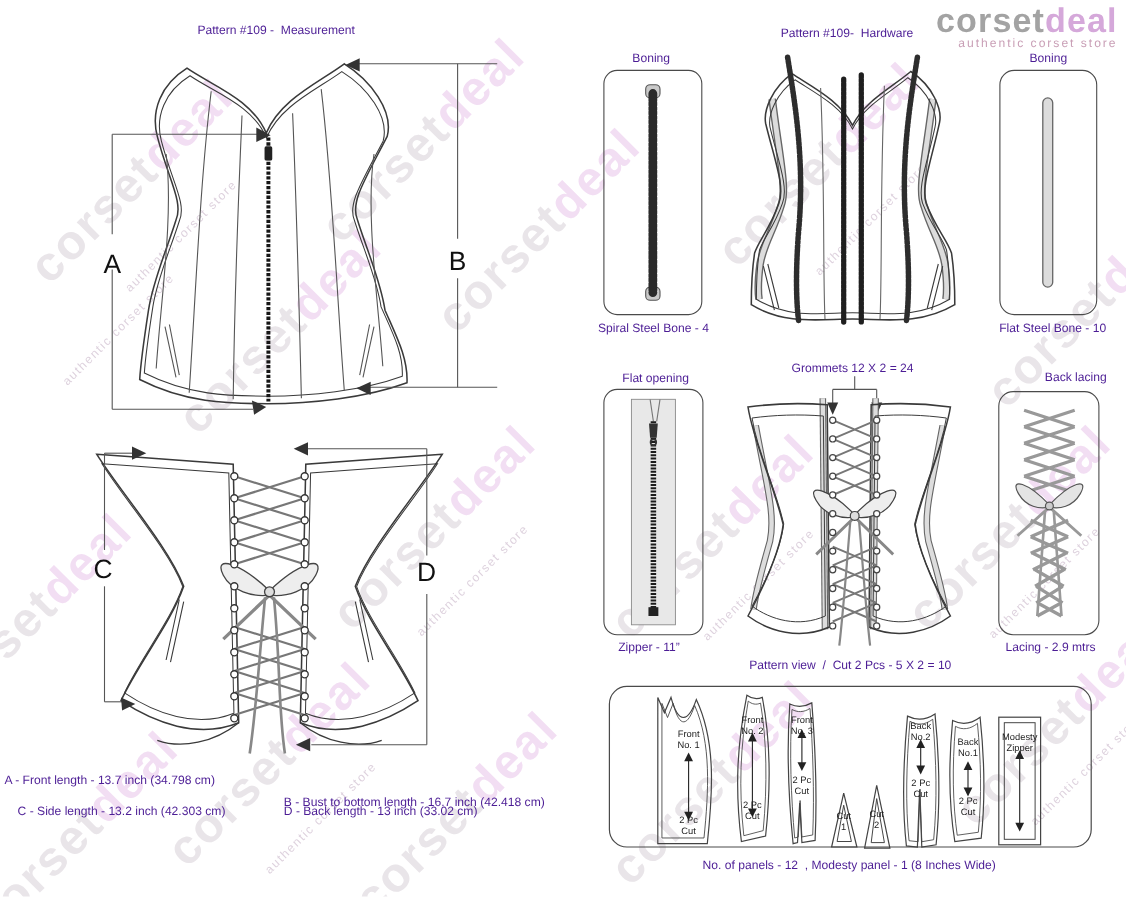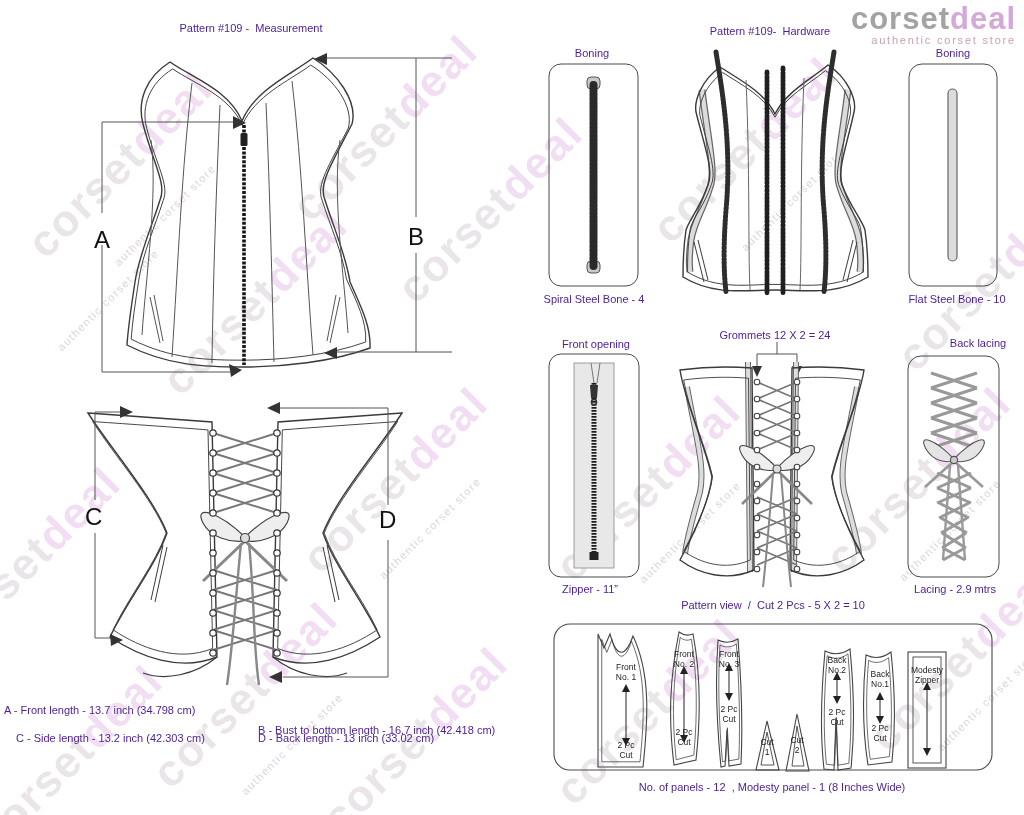--- a/index.html
+++ b/index.html
@@ -58,21 +58,21 @@
 </div>
 
 <div class="lbl" style="left:251px;top:22px">Pattern #109 -  Measurement</div>
 <div class="lbl" style="left:770px;top:25px">Pattern #109-  Hardware</div>
 
 <div class="lbl" style="left:592px;top:47px">Boning</div>
 <div class="lbl" style="left:953px;top:47px">Boning</div>
 <div class="lbl" style="left:594px;top:293px">Spiral Steel Bone - 4</div>
 <div class="lbl" style="left:957px;top:293px">Flat Steel Bone - 10</div>
 
-<div class="lbl" style="left:596px;top:338px">Front opening</div>
+<div class="lbl" style="left:596px;top:338px">Flat opening</div>
 <div class="lbl" style="left:775px;top:329px">Grommets 12 X 2 = 24</div>
 <div class="lbl" style="left:978px;top:337px">Back lacing</div>
 
 <div class="lbl" style="left:590px;top:583px">Zipper - 11”</div>
 <div class="lbl" style="left:955px;top:583px">Lacing - 2.9 mtrs</div>
 
 <div class="lbl" style="left:773px;top:599px">Pattern view  /  Cut 2 Pcs - 5 X 2 = 10</div>
 <div class="lbl" style="left:772px;top:781px">No. of panels - 12  , Modesty panel - 1 (8 Inches Wide)</div>
 
 <div class="lbl la" style="left:4px;top:704px">A - Front length - 13.7 inch (34.798 cm)</div>

